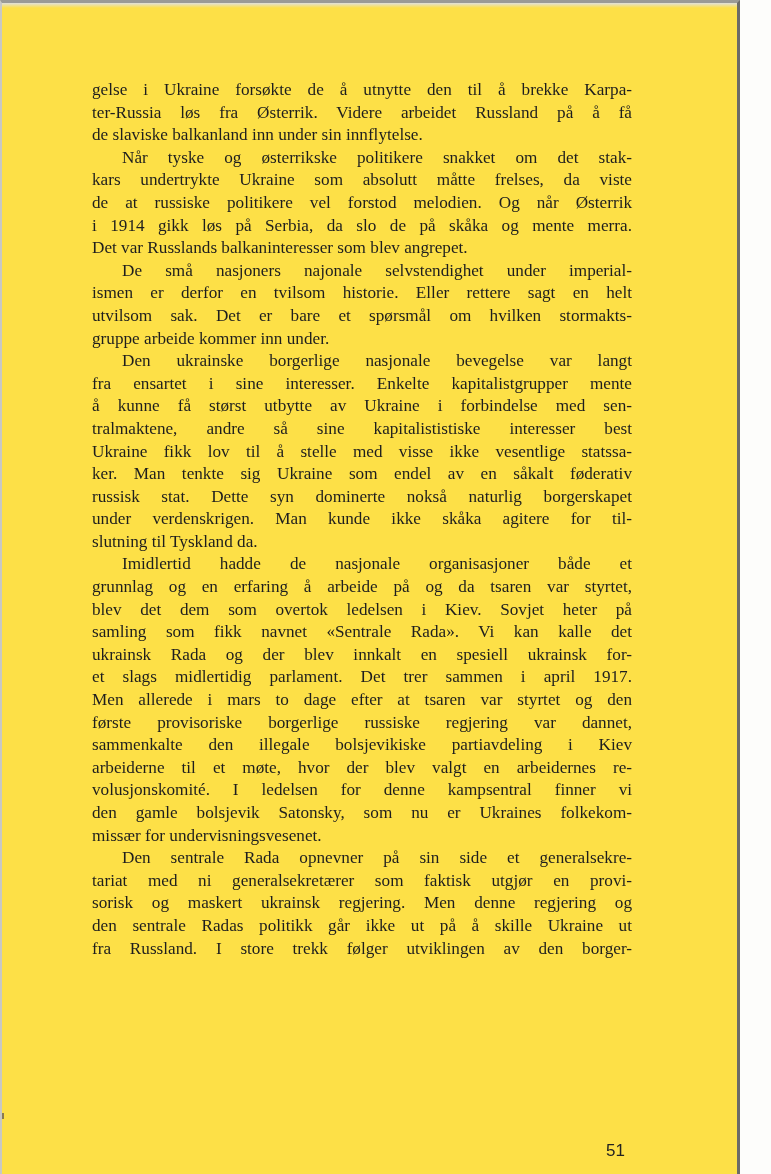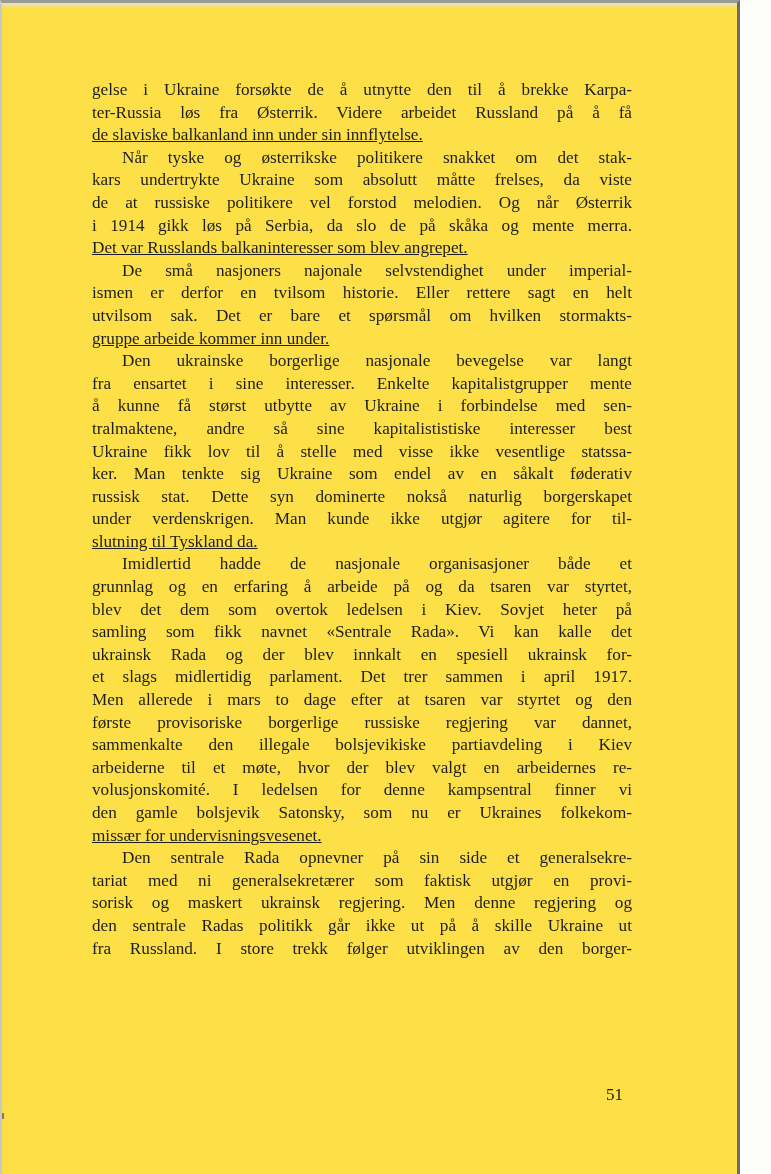--- a/index.html
+++ b/index.html
@@ -38,26 +38,26 @@
     text-align: justify;
   }
   .line {
     display: block;
     white-space: nowrap;
     text-align-last: justify;
     text-align: justify;
     height: 22.6px;
   }
   .line.indent { padding-left: 30px; }
-  .line.last { text-align-last: left; text-decoration: underline; }
+  .line.last { text-align-last: left; }
   .page-number {
     position: absolute;
     left: 604px;
-    top: 1082px;
-    font-family: Liberation Serif, serif;
+    top: 1138px;
+    font-family: Liberation Sans, sans-serif;
     font-size: 17px;
     color: #222;
   }
   .margin-mark {
     position: absolute;
     left: 0;
     top: 1110px;
     width: 2px;
     height: 6px;
     background: #8a7a50;
@@ -88,21 +88,21 @@
         <span class="line last">gruppe arbeide kommer inn under.</span>
       </div>
       <div class="paragraph">
         <span class="line indent">Den ukrainske borgerlige nasjonale bevegelse var langt</span>
         <span class="line">fra ensartet i sine interesser. Enkelte kapitalistgrupper mente</span>
         <span class="line">å kunne få størst utbytte av Ukraine i forbindelse med sen-</span>
         <span class="line">tralmaktene,  andre  så  sine  kapitalististiske  interesser  best</span>
         <span class="line">Ukraine fikk lov til å stelle med visse ikke vesentlige statssa-</span>
         <span class="line">ker. Man tenkte sig Ukraine som endel av en såkalt føderativ</span>
         <span class="line">russisk stat. Dette syn dominerte nokså naturlig borgerskapet</span>
-        <span class="line">under verdenskrigen. Man kunde ikke utgjør agitere for til-</span>
+        <span class="line">under verdenskrigen. Man kunde ikke skåka agitere for til-</span>
         <span class="line last">slutning til Tyskland da.</span>
       </div>
       <div class="paragraph">
         <span class="line indent">Imidlertid hadde de nasjonale organisasjoner både et</span>
         <span class="line">grunnlag og en erfaring å arbeide på og da tsaren var styrtet,</span>
         <span class="line">blev det dem som overtok ledelsen i Kiev.  Sovjet heter på</span>
         <span class="line">samling som fikk navnet «Sentrale Rada».  Vi kan kalle det</span>
         <span class="line">ukrainsk Rada og der blev innkalt en spesiell ukrainsk for-</span>
         <span class="line">et slags midlertidig parlament.  Det trer sammen i april 1917.</span>
         <span class="line">Men allerede i mars to dage efter at tsaren var styrtet og den</span>

